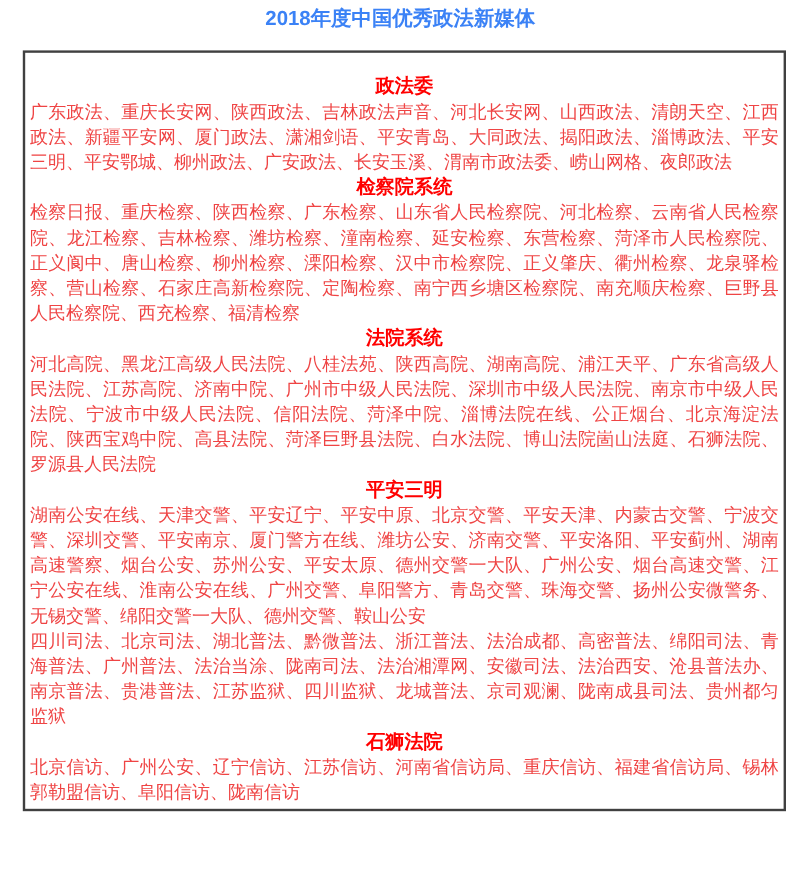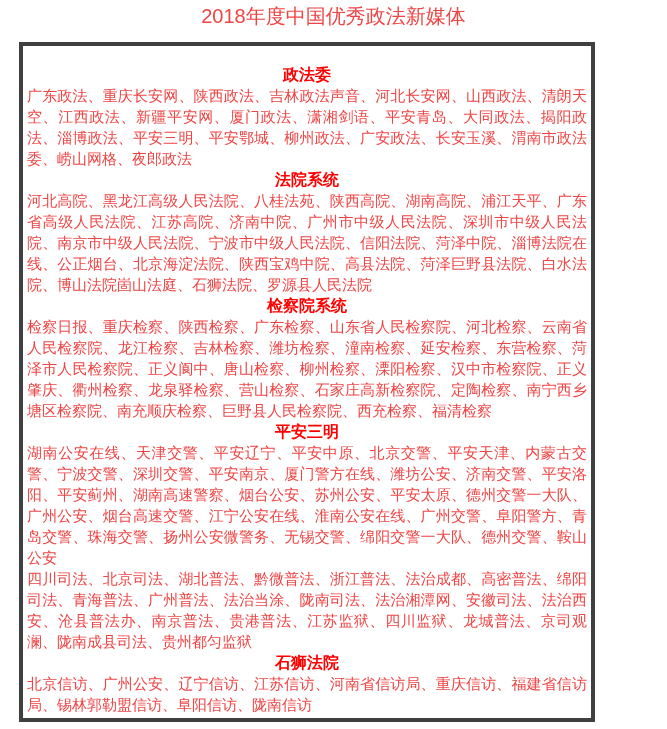--- a/index.html
+++ b/index.html
@@ -11,31 +11,31 @@
   .page {
     position: relative;
     width: 667px;
     min-height: 729px;
     background: #ffffff;
     overflow: hidden;
   }
   .page-title {
     margin-top: 6px;
     text-align: center;
-    color: #ef4444;
-    font-size: 20px;
+    color: #3b82f6;
+    font-size: 17px;
     line-height: 20px;
-    font-weight: normal;
+    font-weight: bold;
   }
   .award-box {
     box-sizing: border-box;
     margin-left: 19px;
     margin-top: 16px;
-    width: 576px;
-    border: 4px solid #404040;
+    width: 636px;
+    border: 2px solid #404040;
     padding: 18px 4px 3px 4px;
     background: #ffffff;
   }
   .section { margin: 0; }
   .section-title {
     margin: 0;
     text-align: center;
     color: #ff0000;
     font-size: 16px;
     line-height: 21px;
@@ -59,27 +59,27 @@
   <div class="page-title">2018年度中国优秀政法新媒体</div>
 
   <div class="award-box">
 
     <div class="section">
       <h2 class="section-title">政法委</h2>
       <p class="section-items">广东政法、重庆长安网、陕西政法、吉林政法声音、河北长安网、山西政法、清朗天空、江西政法、新疆平安网、厦门政法、潇湘剑语、平安青岛、大同政法、揭阳政法、淄博政法、平安三明、平安鄂城、柳州政法、广安政法、长安玉溪、渭南市政法委、崂山网格、夜郎政法</p>
     </div>
 
     <div class="section">
-      <h2 class="section-title">法院系统</h2>
-      <p class="section-items">河北高院、黑龙江高级人民法院、八桂法苑、陕西高院、湖南高院、浦江天平、广东省高级人民法院、江苏高院、济南中院、广州市中级人民法院、深圳市中级人民法院、南京市中级人民法院、宁波市中级人民法院、信阳法院、菏泽中院、淄博法院在线、公正烟台、北京海淀法院、陕西宝鸡中院、高县法院、菏泽巨野县法院、白水法院、博山法院崮山法庭、石狮法院、罗源县人民法院</p>
+      <h2 class="section-title">检察院系统</h2>
+      <p class="section-items">检察日报、重庆检察、陕西检察、广东检察、山东省人民检察院、河北检察、云南省人民检察院、龙江检察、吉林检察、潍坊检察、潼南检察、延安检察、东营检察、菏泽市人民检察院、正义阆中、唐山检察、柳州检察、溧阳检察、汉中市检察院、正义肇庆、衢州检察、龙泉驿检察、营山检察、石家庄高新检察院、定陶检察、南宁西乡塘区检察院、南充顺庆检察、巨野县人民检察院、西充检察、福清检察</p>
     </div>
 
     <div class="section">
-      <h2 class="section-title">检察院系统</h2>
-      <p class="section-items">检察日报、重庆检察、陕西检察、广东检察、山东省人民检察院、河北检察、云南省人民检察院、龙江检察、吉林检察、潍坊检察、潼南检察、延安检察、东营检察、菏泽市人民检察院、正义阆中、唐山检察、柳州检察、溧阳检察、汉中市检察院、正义肇庆、衢州检察、龙泉驿检察、营山检察、石家庄高新检察院、定陶检察、南宁西乡塘区检察院、南充顺庆检察、巨野县人民检察院、西充检察、福清检察</p>
+      <h2 class="section-title">法院系统</h2>
+      <p class="section-items">河北高院、黑龙江高级人民法院、八桂法苑、陕西高院、湖南高院、浦江天平、广东省高级人民法院、江苏高院、济南中院、广州市中级人民法院、深圳市中级人民法院、南京市中级人民法院、宁波市中级人民法院、信阳法院、菏泽中院、淄博法院在线、公正烟台、北京海淀法院、陕西宝鸡中院、高县法院、菏泽巨野县法院、白水法院、博山法院崮山法庭、石狮法院、罗源县人民法院</p>
     </div>
 
     <div class="section">
       <h2 class="section-title">平安三明</h2>
       <p class="section-items">湖南公安在线、天津交警、平安辽宁、平安中原、北京交警、平安天津、内蒙古交警、宁波交警、深圳交警、平安南京、厦门警方在线、潍坊公安、济南交警、平安洛阳、平安蓟州、湖南高速警察、烟台公安、苏州公安、平安太原、德州交警一大队、广州公安、烟台高速交警、江宁公安在线、淮南公安在线、广州交警、阜阳警方、青岛交警、珠海交警、扬州公安微警务、无锡交警、绵阳交警一大队、德州交警、鞍山公安</p>
     </div>
 
     <div class="section">
       <p class="section-items">四川司法、北京司法、湖北普法、黔微普法、浙江普法、法治成都、高密普法、绵阳司法、青海普法、广州普法、法治当涂、陇南司法、法治湘潭网、安徽司法、法治西安、沧县普法办、南京普法、贵港普法、江苏监狱、四川监狱、龙城普法、京司观澜、陇南成县司法、贵州都匀监狱</p>
     </div>

